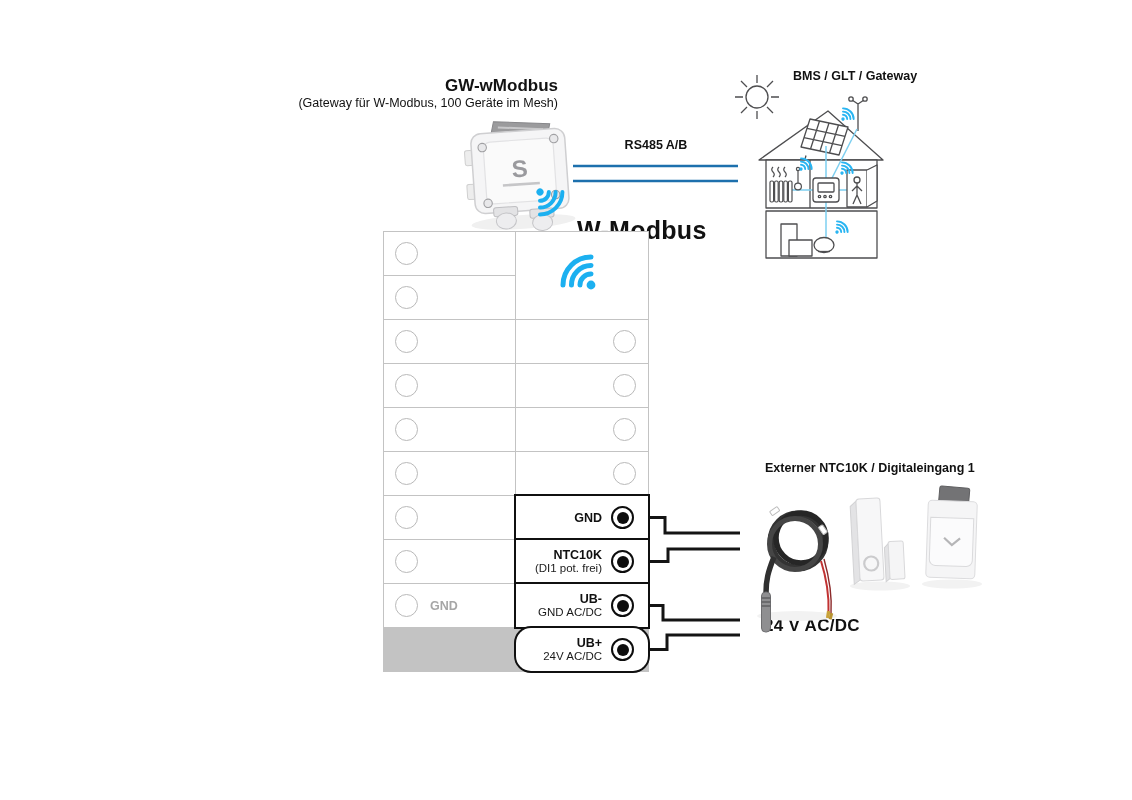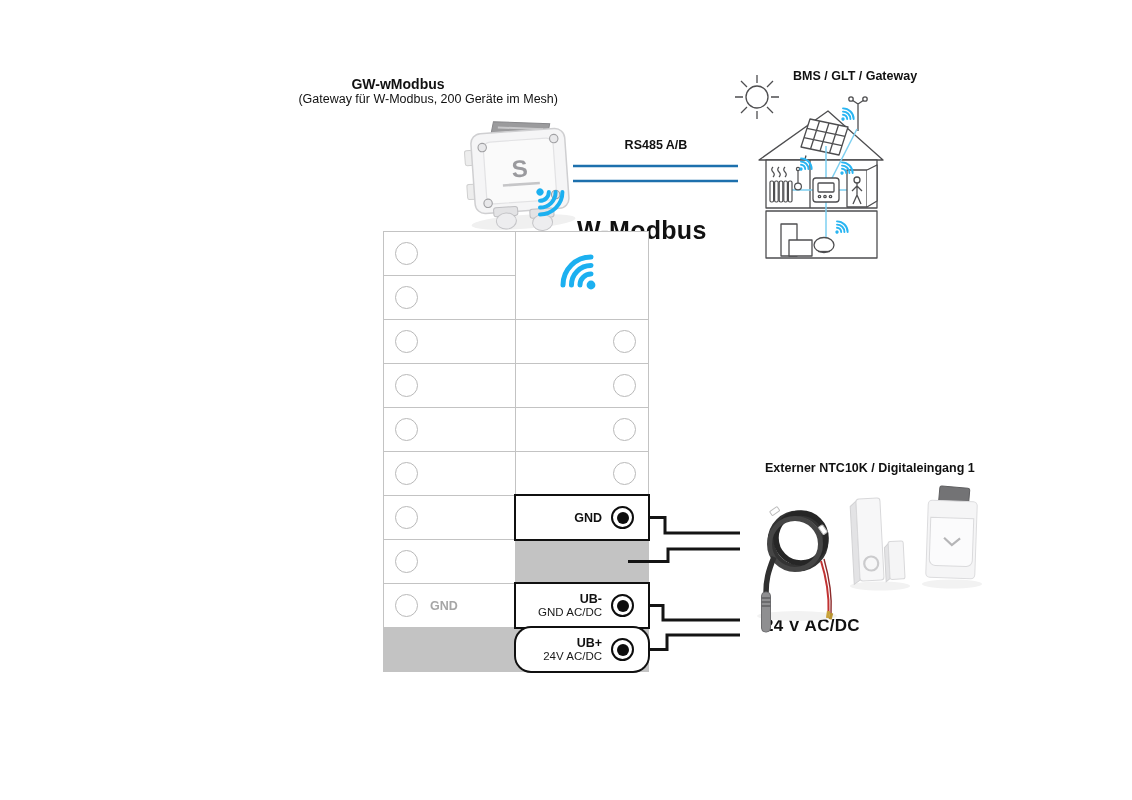--- a/index.html
+++ b/index.html
@@ -1,21 +1,21 @@
 <!DOCTYPE html>
 <html><head>
 <meta charset="utf-8">
 <style>
   html,body{margin:0;padding:0;background:#fff;}
   .canvas{position:relative;width:1132px;height:800px;background:#fff;overflow:hidden;
           font-family:"Liberation Sans",sans-serif;color:#111;}
   svg.art{position:absolute;left:0;top:0;pointer-events:none;}
   .lab{position:absolute;white-space:nowrap;}
   #gwtitle{left:238px;top:76px;width:320px;text-align:right;line-height:1.15;}
-  #gwtitle .l1{font-weight:700;font-size:14px;text-align:center;}
+  #gwtitle .l1{font-weight:700;font-size:17px;}
   #gwtitle .l2{font-size:12.5px;}
   #rs485{left:596px;top:138px;width:120px;text-align:center;font-weight:700;font-size:12.5px;}
   #wmodbus{left:577px;top:216px;font-weight:800;font-size:25px;letter-spacing:.3px;}
   #bms{left:793px;top:69px;font-weight:700;font-size:12.5px;}
   #ext{left:765px;top:461px;font-weight:700;font-size:12.5px;}
   #v24{left:764px;top:616px;font-weight:800;font-size:17px;letter-spacing:.3px;}
 
   .tblock{position:absolute;left:383px;top:231px;display:grid;
           grid-template-columns:131px 132px;grid-template-rows:repeat(10,43px);
           gap:1px;background:#c3c3c3;border:1px solid #c3c3c3;}
@@ -35,21 +35,21 @@
   .t1{font-size:12.5px;font-weight:700;color:#111;}
   .t2{font-size:11.5px;color:#1a1a1a;}
 </style>
 </head>
 <body>
 
 <div class="canvas">
 
   <div class="lab" id="gwtitle">
     <div class="l1">GW-wModbus</div>
-    <div class="l2">(Gateway für W-Modbus, 200 Geräte im Mesh)</div>
+    <div class="l2">(Gateway für W-Modbus, 100 Geräte im Mesh)</div>
   </div>
   <div class="lab" id="rs485">RS485 A/B</div>
   <div class="lab" id="wmodbus">W-Modbus</div>
   <div class="lab" id="bms">BMS / GLT / Gateway</div>
   <div class="lab" id="ext">Externer NTC10K / Digitaleingang 1</div>
   <div class="lab" id="v24">24 V AC/DC</div>
 
   <div class="tblock" id="tblock">
       <div class="cell left" style="grid-area: 1 / 1;">
         <span class="ring grey"></span>
@@ -88,20 +88,29 @@
       <div class="cell term" style="grid-area: 7 / 2;">
         <div class="tlabels">
           <div class="t1">GND</div>
         </div>
         <span class="ring black">
           <span class="dot"></span>
         </span>
       </div>
       <div class="cell left" style="grid-area: 8 / 1;">
         <span class="ring grey"></span>
+      </div>
+      <div class="cell term" style="grid-area: 8 / 2;">
+        <div class="tlabels">
+          <div class="t1">NTC10K</div>
+          <div class="t2">(DI1 pot. frei)</div>
+        </div>
+        <span class="ring black">
+          <span class="dot"></span>
+        </span>
       </div>
       <div class="cell left" style="grid-area: 9 / 1;">
         <span class="ring grey"></span>
         <span class="glabel"><span class="glabel-b">GND</span></span>
       </div>
       <div class="cell term" style="grid-area: 9 / 2;">
         <div class="tlabels">
           <div class="t1">UB-</div>
           <div class="t2">GND AC/DC</div>
         </div>

